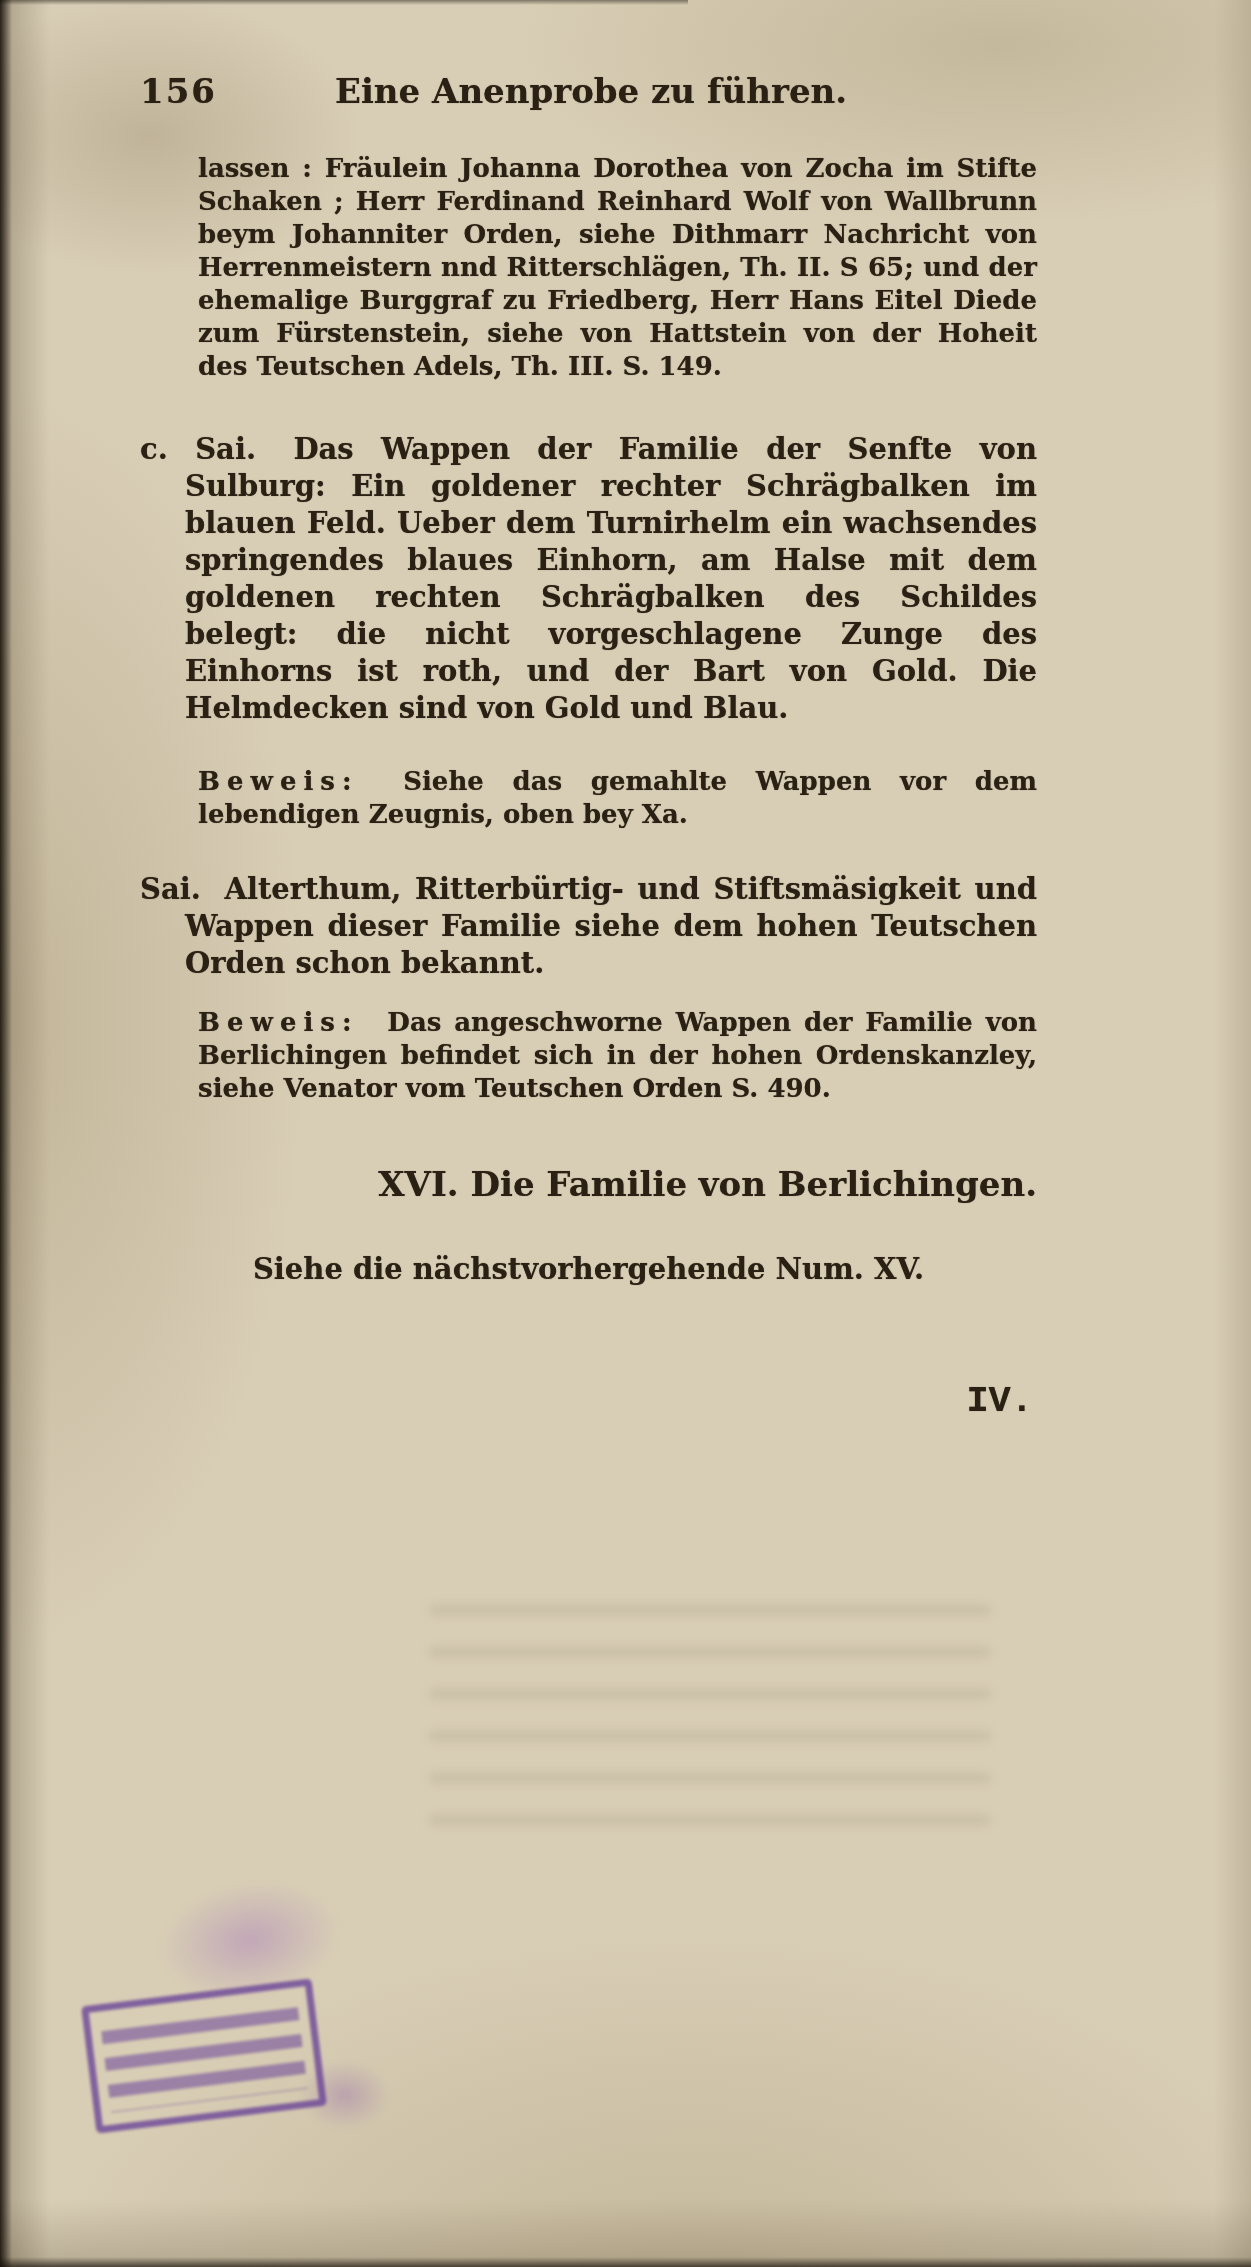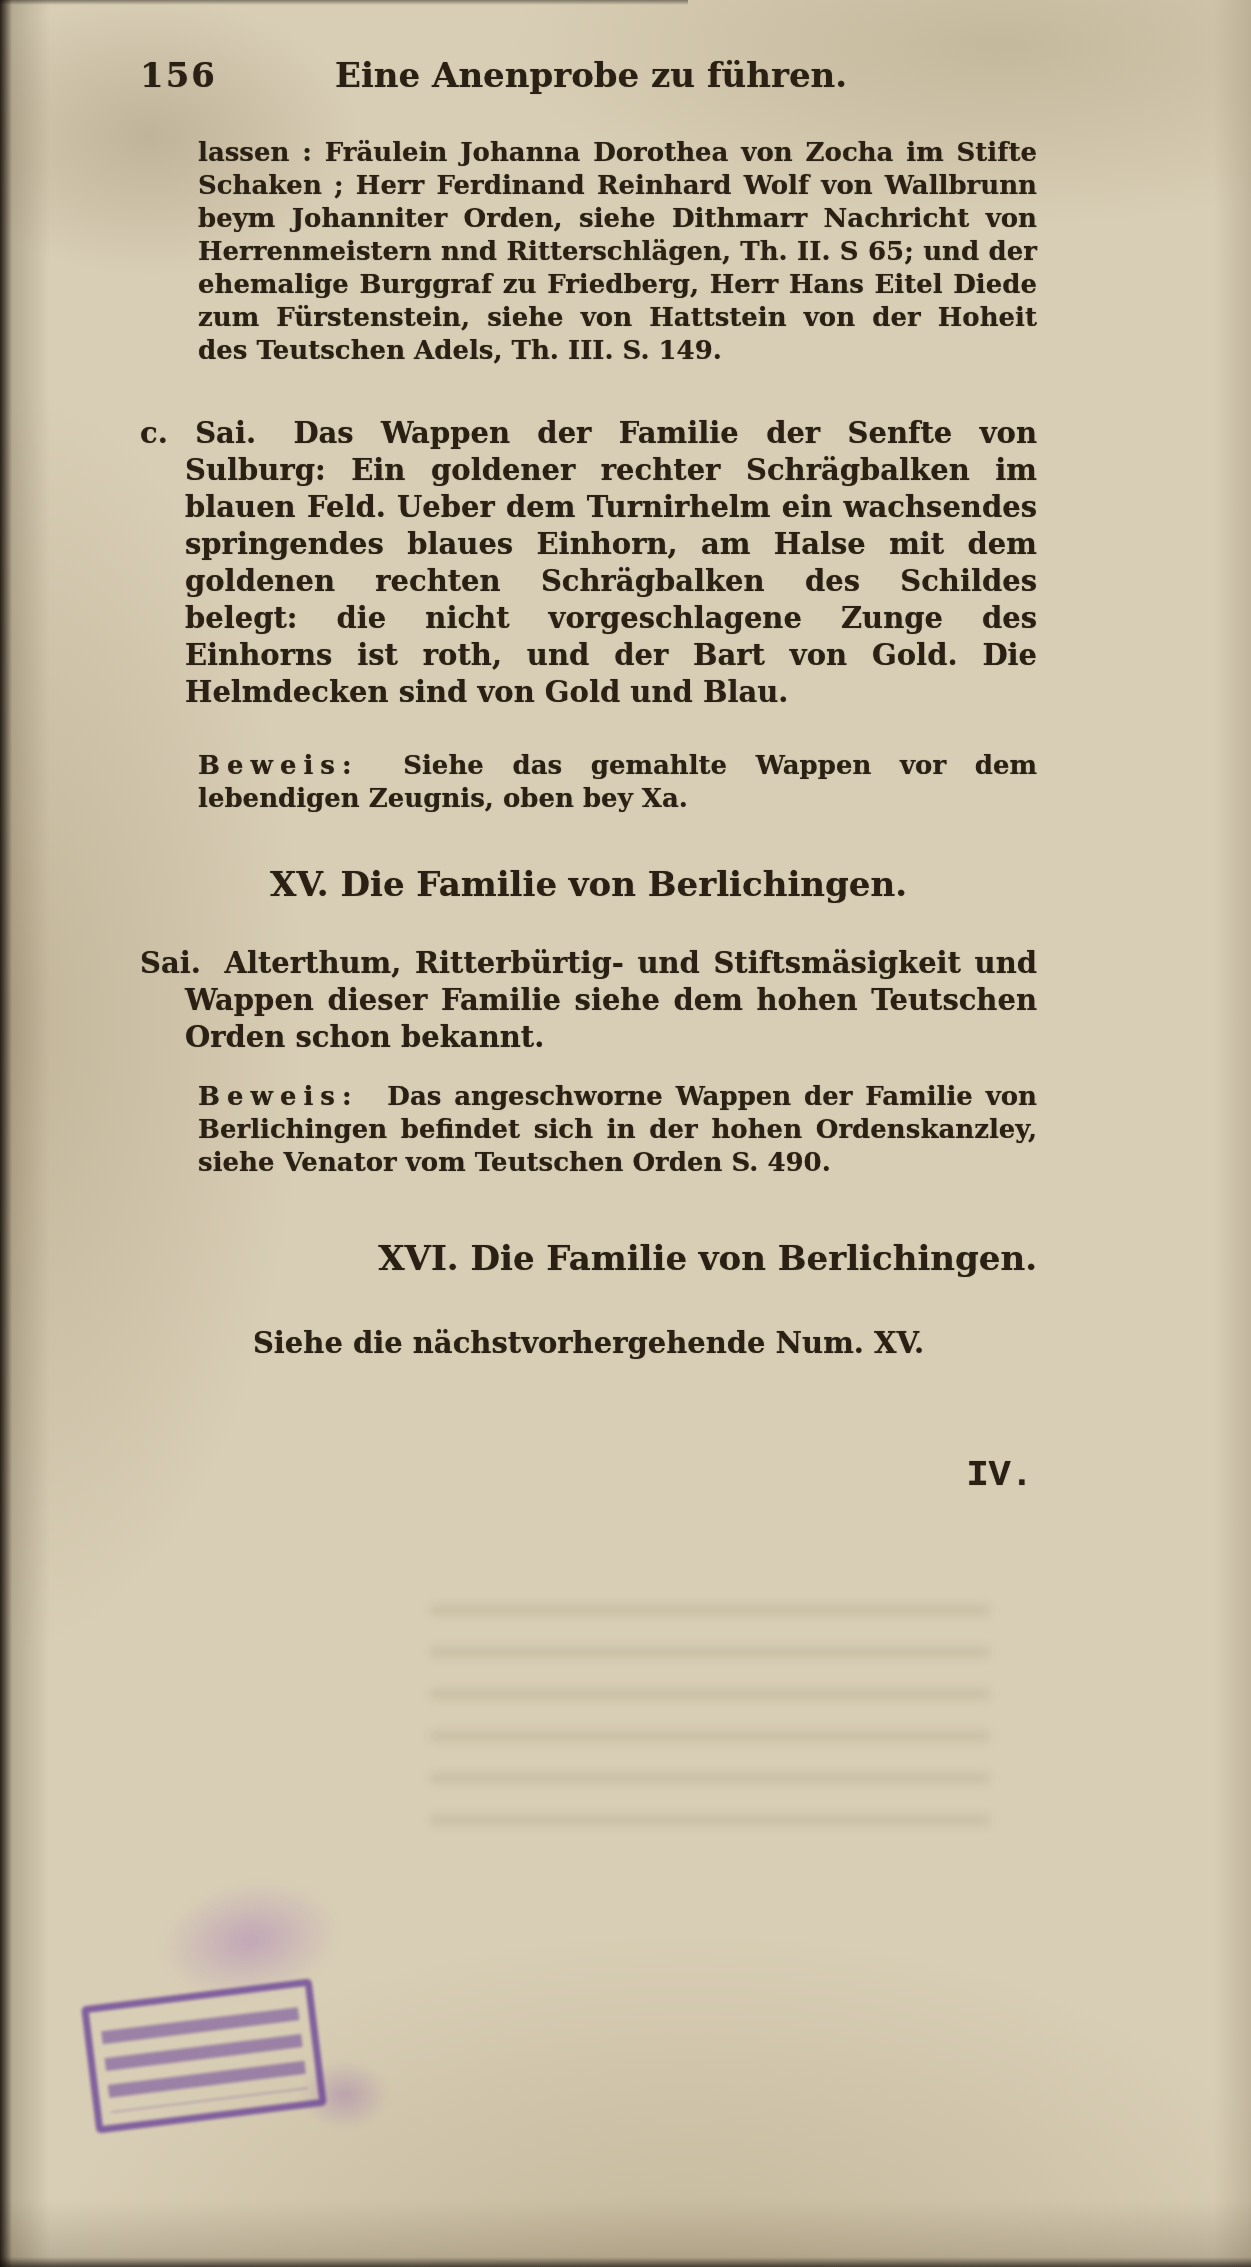--- a/index.html
+++ b/index.html
@@ -40,21 +40,21 @@
     background: linear-gradient(to top, rgba(18,12,6,0.65), rgba(18,12,6,0));
   }
   .edge-top {
     left: 0; top: 0; width: 55%; height: 5px;
     background: linear-gradient(to bottom, rgba(18,12,6,0.45), rgba(18,12,6,0));
   }
 
   .column {
     position: absolute;
     left: 140px;
-    top: 52px;
+    top: 68px;
     width: 897px;
     text-shadow: 0 0 1px rgba(42,32,19,0.55);
   }
 
   .header {
     display: flex;
     align-items: baseline;
     font-size: 34px;
     line-height: 46px;
   }
@@ -176,21 +176,20 @@
     <p class="body hang">
       <span class="lbl">c. Sai.</span>
       <span>Das Wappen der Familie der Senfte von Sulburg: Ein goldener rechter Schrägbalken im blauen Feld. Ueber dem Turnirhelm ein wachsendes springendes blaues Einhorn, am Halse mit dem goldenen rechten Schrägbalken des Schildes belegt: die nicht vorgeschlagene Zunge des Einhorns ist roth, und der Bart von Gold. Die Helmdecken sind von Gold und Blau.</span>
     </p>
 
     <p class="small proof proof-1">
       <span class="lbl spaced">Beweis:</span>
       <span>Siehe das gemahlte Wappen vor dem lebendigen Zeugnis, oben bey Xa.</span>
     </p>
 
-    <h2 class="heading heading-xv">XV. Die Familie von Berlichingen.</h2>
 
     <p class="body hang sai-para">
       <span class="lbl">Sai.</span>
       <span>Alterthum, Ritterbürtig- und Stiftsmäsigkeit und Wappen dieser Familie siehe dem hohen Teutschen Orden schon bekannt.</span>
     </p>
 
     <p class="small proof proof-2">
       <span class="lbl spaced">Beweis:</span>
       <span>Das angeschworne Wappen der Familie von Berlichingen befindet sich in der hohen Ordenskanzley, siehe Venator vom Teutschen Orden S. 490.</span>
     </p>

